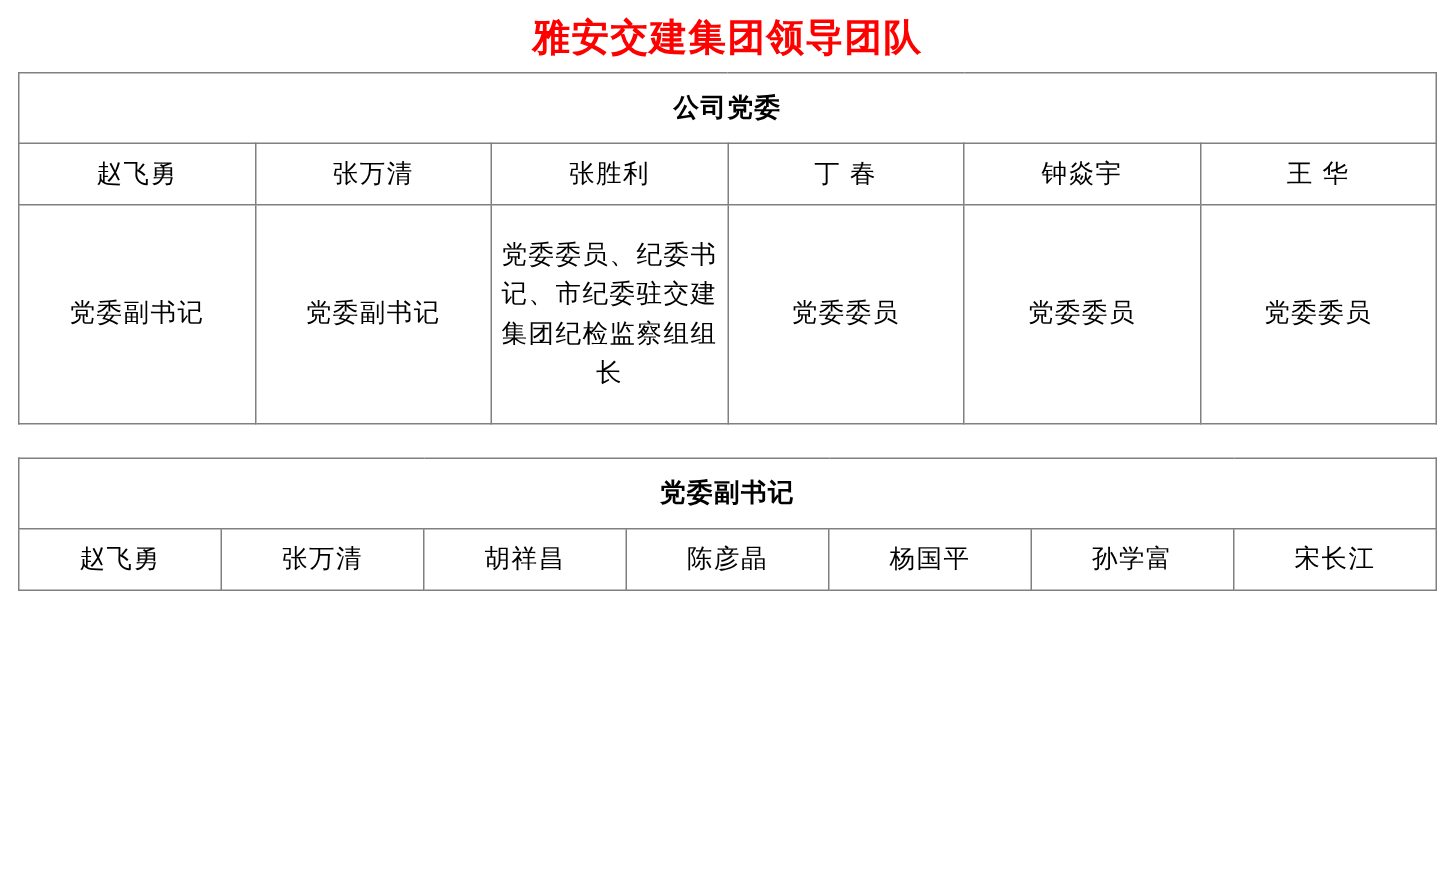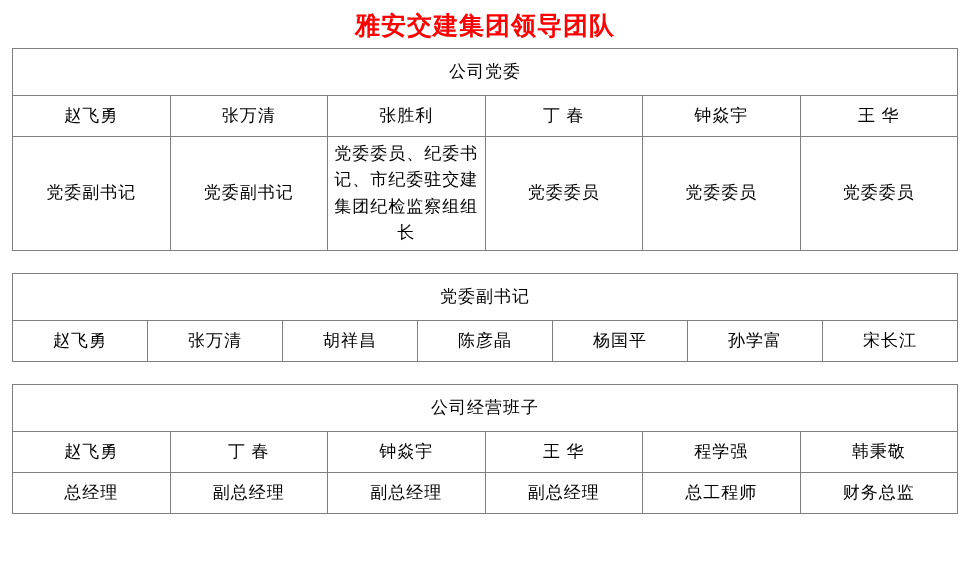--- a/index.html
+++ b/index.html
@@ -46,36 +46,36 @@
     border: 1px solid #808080;
     text-align: center;
     vertical-align: middle;
     font-size: 17px;
     padding: 3px 2px;
     line-height: 1.45;
     letter-spacing: 1px;
   }
   td.section-head {
     font-size: 20px;
-    font-weight: normal;
+    font-weight: bold;
     letter-spacing: 2px;
     height: 40px;
     padding: 4px;
   }
   td.name-cell {
     height: 34px;
     letter-spacing: 2px;
   }
   td.role-cell {
     height: 34px;
   }
   
   .party td.role-cell {
     height: 88px;
-    padding: 4px 6px;
+    padding: 20px 6px;
     margin-top: 40px;
   }
   .party td.role-long {
     line-height: 1.55;
   }
 </style>
 </head>
 <body>
 
 <div class="page">
@@ -124,39 +124,14 @@
         <td class="name-cell" style="width:15.5%">杨国平</td>
         <td class="name-cell" style="width:15.5%">孙学富</td>
         <td class="name-cell" style="width:14.5%">宋长江</td>
       </tr>
     </tbody>
       </table>
   </div>
 
   <div class="spacer"></div>
 
-  <div class="block">
-    <table class="grid mgmt">
-      <tbody>
-          <tr>
-        <td class="section-head" colspan="6">公司经营班子</td>
-      </tr>
-      <tr>
-        <td class="name-cell" style="width:14.5%">赵飞勇</td>
-        <td class="name-cell" style="width:16.0%">丁 春</td>
-        <td class="name-cell" style="width:18.0%">钟焱宇</td>
-        <td class="name-cell" style="width:17.0%">王 华</td>
-        <td class="name-cell" style="width:17.5%">程学强</td>
-        <td class="name-cell" style="width:17.0%">韩秉敬</td>
-      </tr>
-      <tr>
-        <td class="role-cell">总经理</td>
-        <td class="role-cell">副总经理</td>
-        <td class="role-cell">副总经理</td>
-        <td class="role-cell">副总经理</td>
-        <td class="role-cell">总工程师</td>
-        <td class="role-cell">财务总监</td>
-      </tr>
-    </tbody>
-      </table>
-  </div>
 
 </div>
 
 </body></html>

